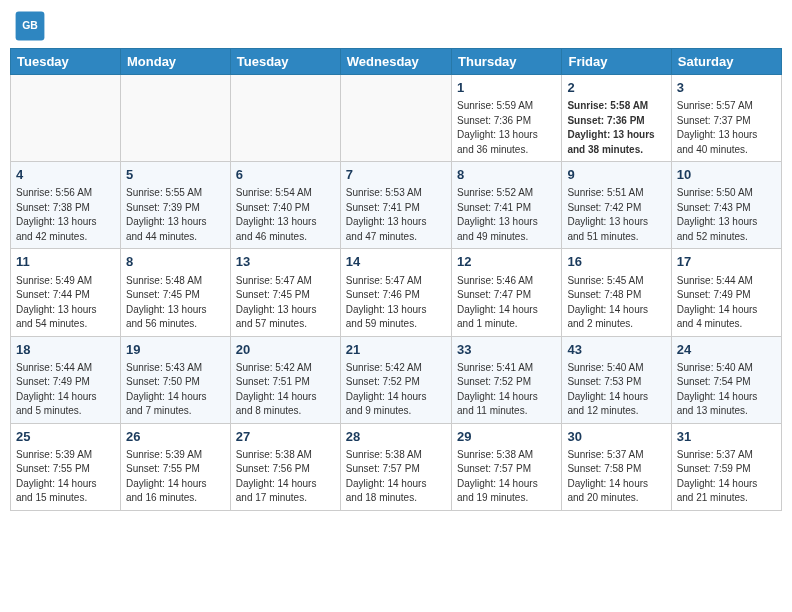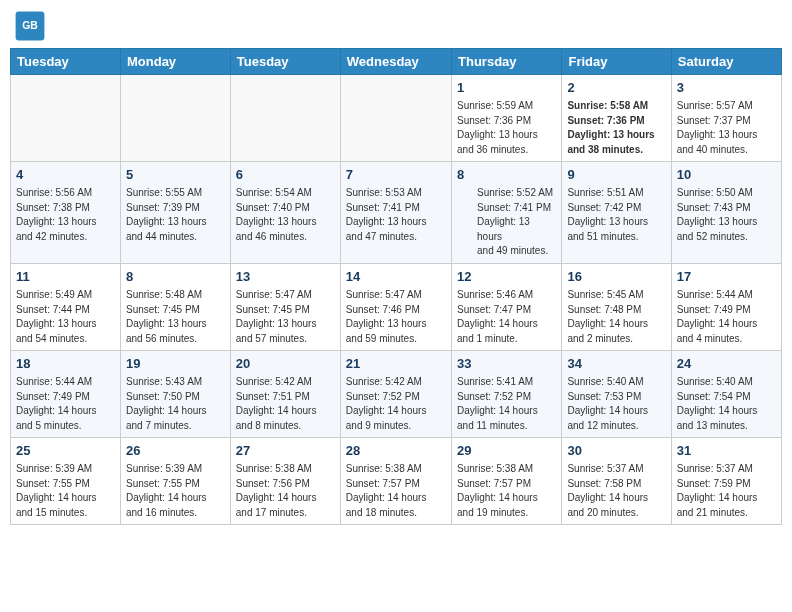--- a/index.html
+++ b/index.html
@@ -176,21 +176,21 @@
         </td>
         <td>
           <span class="day-num">7</span>
           <div class="day-info" style="white-space: pre-line;">Sunrise: 5:53 AM
 Sunset: 7:41 PM
 Daylight: 13 hours
 and 47 minutes.</div>
         </td>
         <td>
           <span class="day-num">8</span>
-          <div class="day-info" style="white-space: pre-line; margin-left: 20px;">Sunrise: 5:52 AM
+          <div class="day-info" style="white-space: pre-line;">Sunrise: 5:52 AM
 Sunset: 7:41 PM
 Daylight: 13 hours
 and 49 minutes.</div>
         </td>
         <td>
           <span class="day-num">9</span>
           <div class="day-info" style="white-space: pre-line;">Sunrise: 5:51 AM
 Sunset: 7:42 PM
 Daylight: 13 hours
 and 51 minutes.</div>
@@ -284,21 +284,21 @@
 and 9 minutes.</div>
         </td>
         <td>
           <span class="day-num">33</span>
           <div class="day-info" style="white-space: pre-line;">Sunrise: 5:41 AM
 Sunset: 7:52 PM
 Daylight: 14 hours
 and 11 minutes.</div>
         </td>
         <td>
-          <span class="day-num">34</span>
+          <span class="day-num">43</span>
           <div class="day-info" style="white-space: pre-line;">Sunrise: 5:40 AM
 Sunset: 7:53 PM
 Daylight: 14 hours
 and 12 minutes.</div>
         </td>
         <td>
           <span class="day-num">24</span>
           <div class="day-info" style="white-space: pre-line;">Sunrise: 5:40 AM
 Sunset: 7:54 PM
 Daylight: 14 hours

